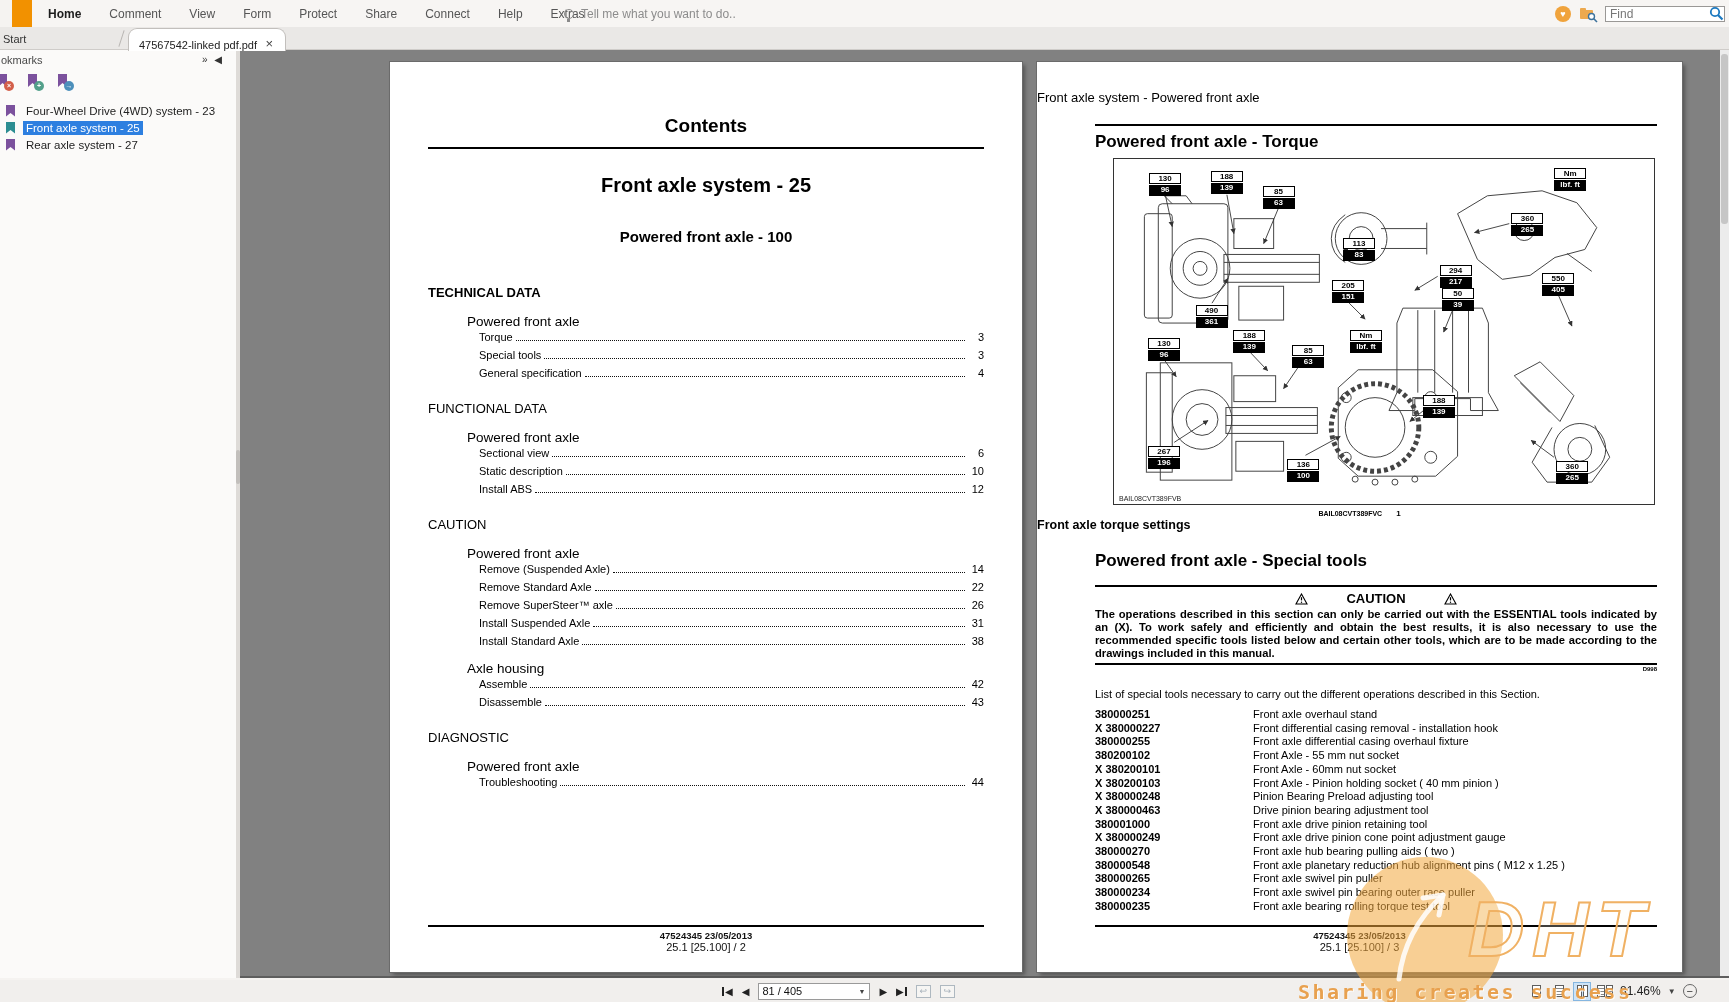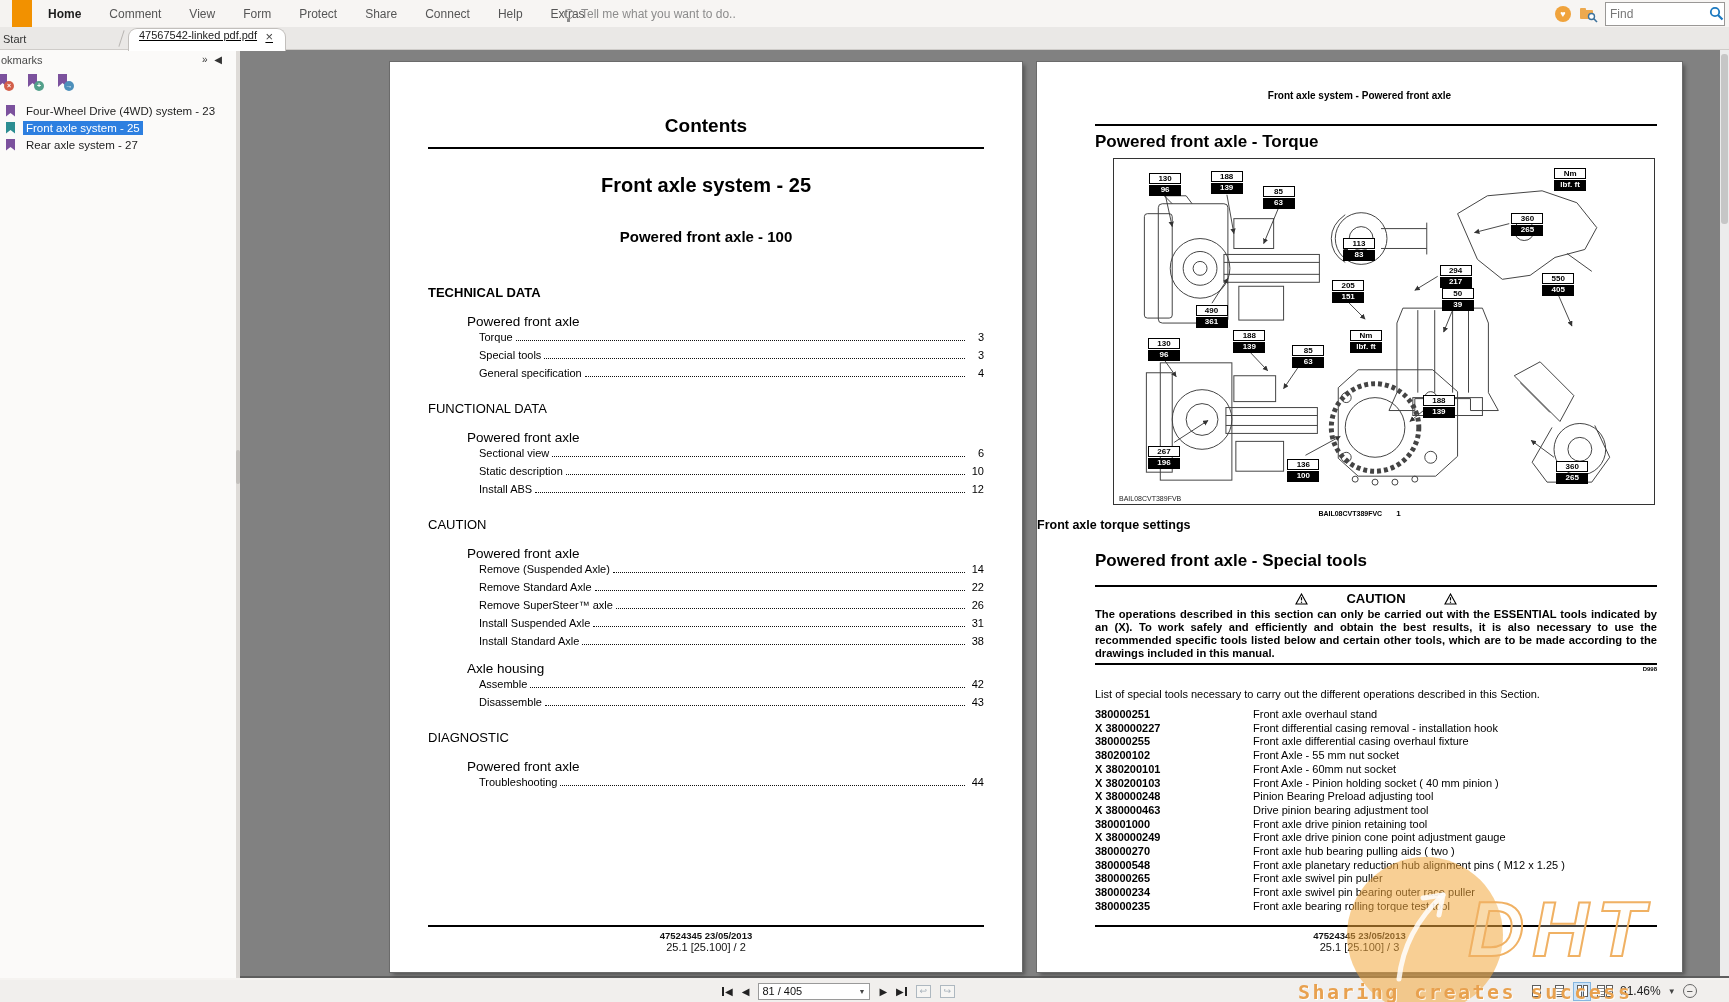--- a/index.html
+++ b/index.html
@@ -14,30 +14,30 @@
   .menu-item.active { color:#1d1d1d; font-weight:bold; }
   .tellme { position:absolute; left:552px; top:0; height:27px; display:flex; align-items:center; gap:7px; }
   .bulb { width:10px; height:10px; border:1.4px solid #8a8a8a; border-radius:50%; position:relative; }
   .bulb:after { content:""; position:absolute; left:2.2px; top:9px; width:3px; height:3px; background:#8a8a8a; }
   .tellme-text { font-size:12px; color:#8c8c8c; }
   .menubar-right { position:absolute; left:1543px; top:0; height:27px; display:flex; align-items:center; gap:9px; }
   .heart-badge { width:16px; height:16px; border-radius:50%; background:#f0a33c; color:#fff; font-size:9px; display:flex; align-items:center; justify-content:center; }
   .folder-search { position:relative; width:16px; height:14px; display:inline-block; }
   .folder-search .fbody { position:absolute; left:0; top:3px; width:13px; height:9px; background:#eda94e; border-radius:1px; }
   .folder-search .ftab { position:absolute; left:0; top:1px; width:6px; height:3px; background:#eda94e; border-radius:1px 1px 0 0; }
-  .findbox { position:relative; width:120px; height:24px; background:#fff; border:1px solid #9a9896; display:flex; align-items:center; }
+  .findbox { position:relative; width:120px; height:16px; background:#fff; border:1px solid #9a9896; display:flex; align-items:center; }
   .findbox input { flex:1; border:0; outline:none; font-size:12px; padding:0 4px; color:#333; width:90px; font-family:"Liberation Sans",sans-serif; }
   .findbox input::placeholder { color:#777; }
   .gear-glyph { font-size:14px; color:#8a8a8a; }
 
   
   .tabbar { position:absolute; left:0; top:27px; width:1729px; height:23px; background:#eae8e6; border-bottom:1px solid #cfccc9; }
   .tab-start { position:absolute; left:0; top:0; width:120px; height:23px; display:flex; align-items:center; padding-left:3px; font-size:11px; color:#333; }
   .tab-sep { position:absolute; left:121px; top:3px; width:1px; height:17px; background:#b9b6b3; transform:rotate(18deg); }
-  .tab-active { position:absolute; left:128px; top:1px; width:158px; height:23px; background:#fff; border:1px solid #c2bfbc; border-bottom:none; border-radius:9px 9px 0 0; display:flex; align-items:flex-start; padding:0 12px 0 10px; z-index:2;text-decoration:underline; }
+  .tab-active { position:absolute; left:128px; top:1px; width:158px; height:23px; background:#fff; border:1px solid #c2bfbc; border-bottom:none; border-radius:9px 9px 0 0; display:flex; align-items:flex-end; padding:0 12px 0 10px; z-index:2; }
   .tab-label { font-size:11px; color:#222; flex:1; white-space:nowrap; overflow:hidden; }
   .tab-close { font-size:13px; color:#444; padding-left:4px; cursor:default; }
 
   
   .sidebar { position:absolute; left:0; top:50px; width:236px; height:928px; background:#fbfaf9; overflow:hidden; }
   .bm-header { position:absolute; left:0; top:4px; width:100%; height:16px; font-size:11px; color:#4a4a4a; padding-left:1px; }
   .bm-hdr-btns { position:absolute; right:12px; top:0; font-size:10px; color:#333; letter-spacing:2px; }
   .bm-toolbar { position:absolute; left:-4px; top:24px; height:18px; display:flex; gap:14px; }
   .bm-tool { position:relative; width:16px; height:16px; }
   .flagshape { position:absolute; left:2px; top:0; width:9px; height:13px; background:#7b519d; clip-path:polygon(0 0,100% 0,100% 100%,50% 70%,0 100%); }
@@ -75,21 +75,21 @@
   .toc-group { font-size:13.5px; margin:14px 0 3px 39px; }
   .toc-row { display:flex; align-items:flex-end; font-size:11px; margin:0 0 7px 51px; line-height:11px; }
   .toc-dots { flex:1; border-bottom:1.5px dotted #111; margin:0 3px 2px 3px; }
   .toc-num { min-width:16px; text-align:right; }
   .pg-footer-rule { top:863px; left:38px; width:556px; }
   .pg-footer-code { position:absolute; top:868px; left:0; width:100%; text-align:center; font-size:9.5px; font-weight:bold; color:#111; }
   .pg-footer-ref { position:absolute; top:879px; left:0; width:100%; text-align:center; font-size:11px; color:#111; }
   .page-right .pg-footer-rule { left:58px; width:562px; }
 
   
-  .pr-runhead { position:absolute; top:28px; left:0; width:100%; text-align:center; font-size:10px; color:#000;font-weight:bold; }
+  .pr-runhead { position:absolute; top:28px; left:0; width:100%; font-size:13px; color:#000; }
   .pr-rule1 { top:62px; left:58px; width:562px; }
   .pr-heading { position:absolute; left:58px; font-size:17px; font-weight:bold; color:#000; }
   .pr-h-torque { top:70px; }
   .pr-h-tools { top:489px; }
   .figure { position:absolute; left:76px; top:96px; width:542px; height:347px; border:1.5px solid #333; background:#fff; }
   .fig-art { position:absolute; left:0; top:0; width:100%; height:100%; }
   .fig-code-inside { position:absolute; left:5px; bottom:2px; font-size:7px; color:#222; }
   .callout { position:absolute; width:32px; text-align:center; font-size:8px; line-height:10px; font-weight:bold; z-index:3; }
   .co-nm { display:block; border:1px solid #000; background:#fff; color:#000; height:11px; }
   .co-lb { display:block; background:#000; color:#fff; height:11px; margin-top:1px; }

